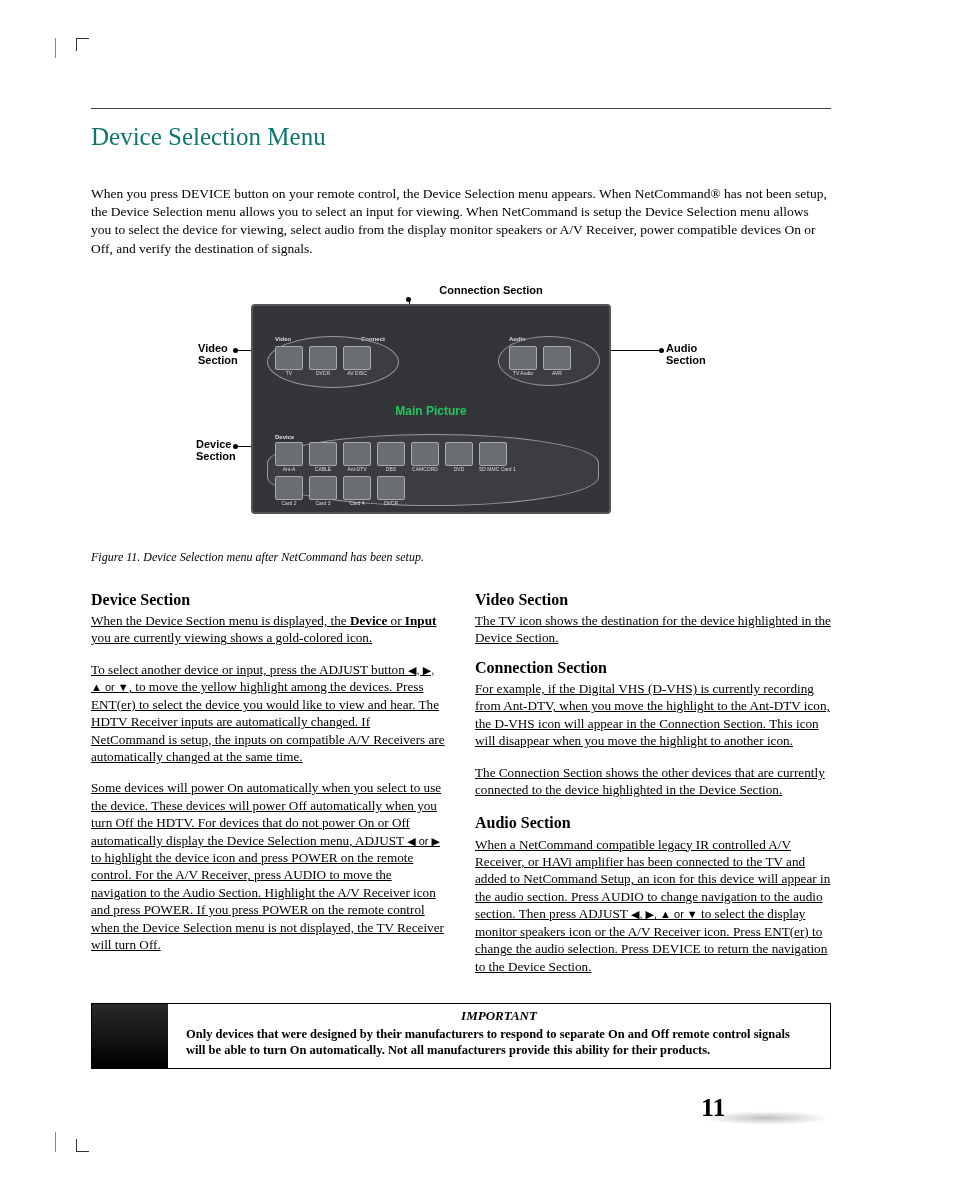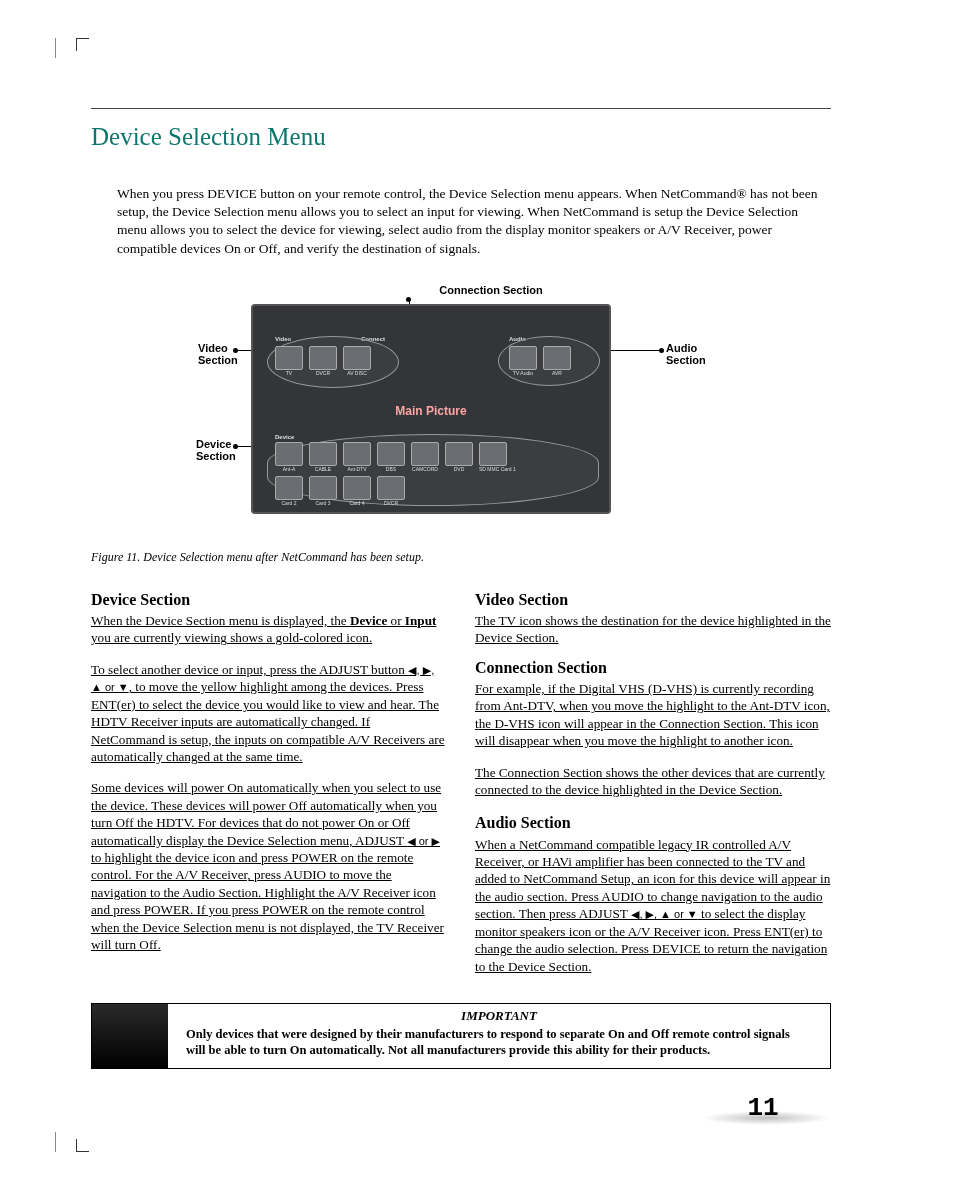--- a/index.html
+++ b/index.html
@@ -30,21 +30,20 @@
   .title {
     font-size: 25px;
     font-weight: normal;
     margin: 0 0 34px 0;
     color: #0f766e;
   }
   .intro {
     font-size: 13.5px;
     line-height: 1.35;
     margin-bottom: 26px;
-    margin-left: 26px;
   }
 
   
   .figure-wrap {
     position: relative;
     width: 740px;
     height: 260px;
     margin: 0 auto 6px auto;
   }
   .screen {
@@ -64,21 +63,21 @@
     height: 100%;
   }
   .main-picture-label {
     position: absolute;
     top: 98px;
     width: 100%;
     text-align: center;
     font-family: Arial, sans-serif;
     font-weight: bold;
     font-size: 12px;
-    color: #fca5a5;
+    color: #22c55e;
   }
   .section-box {
     position: absolute;
     border: 1px solid #999;
     border-radius: 50%;
     background: rgba(80,80,85,0.3);
   }
   .sect-video { left: 14px; top: 30px; width: 130px; height: 50px; border-radius: 50% / 50%; }
   .sect-audio { left: 245px; top: 30px; width: 100px; height: 48px; }
   .sect-device{ left: 14px; top: 128px; width: 330px; height: 70px; border-radius: 50% / 40%; }
@@ -159,22 +158,21 @@
     font-size: 13px;
     margin-bottom: 2px;
   }
   .important-text { font-weight: bold; line-height:1.3;}
 
   .page-number {
     position: absolute;
     right: 0;
     bottom: -54px;
     width: 130px;
-    text-align: center;
-    font-family: Liberation Mono, monospace;
+    text-align: left;
   }
   .pn-shadow {
     position:absolute;
     right:0; bottom:-2px;
     width:130px; height:14px;
     background: radial-gradient(ellipse at center, rgba(0,0,0,0.25) 0%, rgba(0,0,0,0) 70%);
   }
   .pn-num {
     font-size: 26px;
     font-weight: bold;

